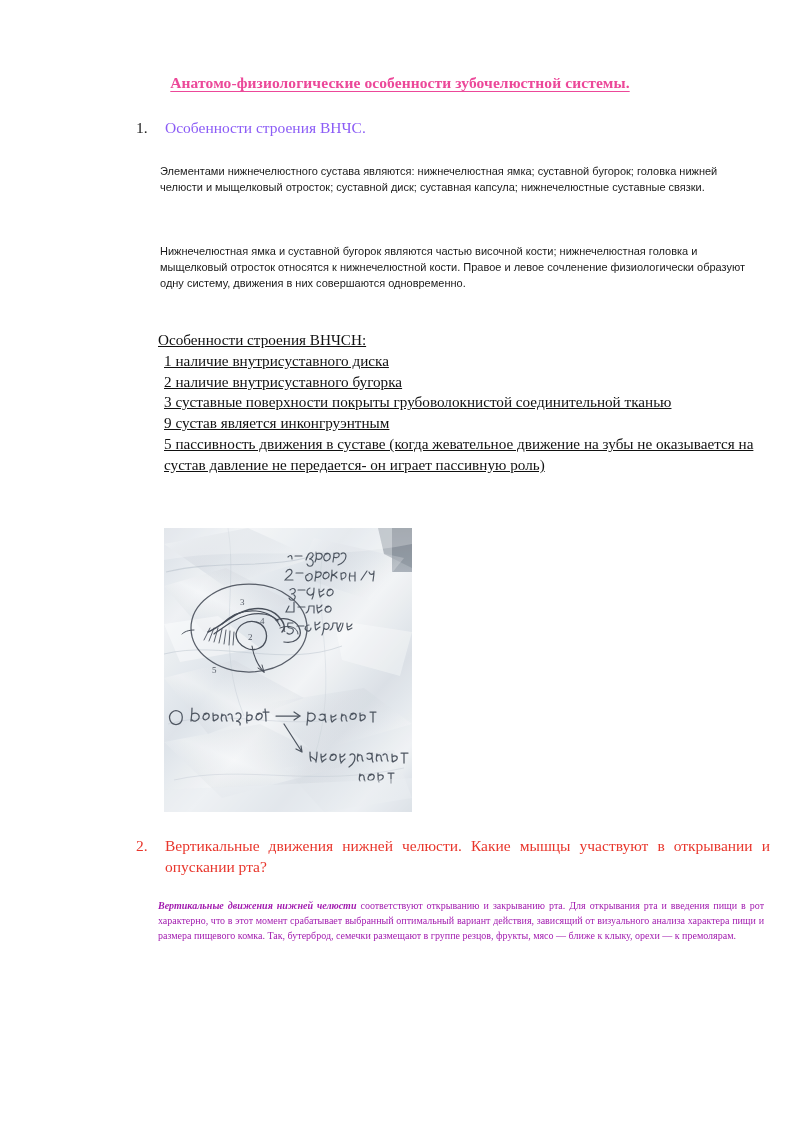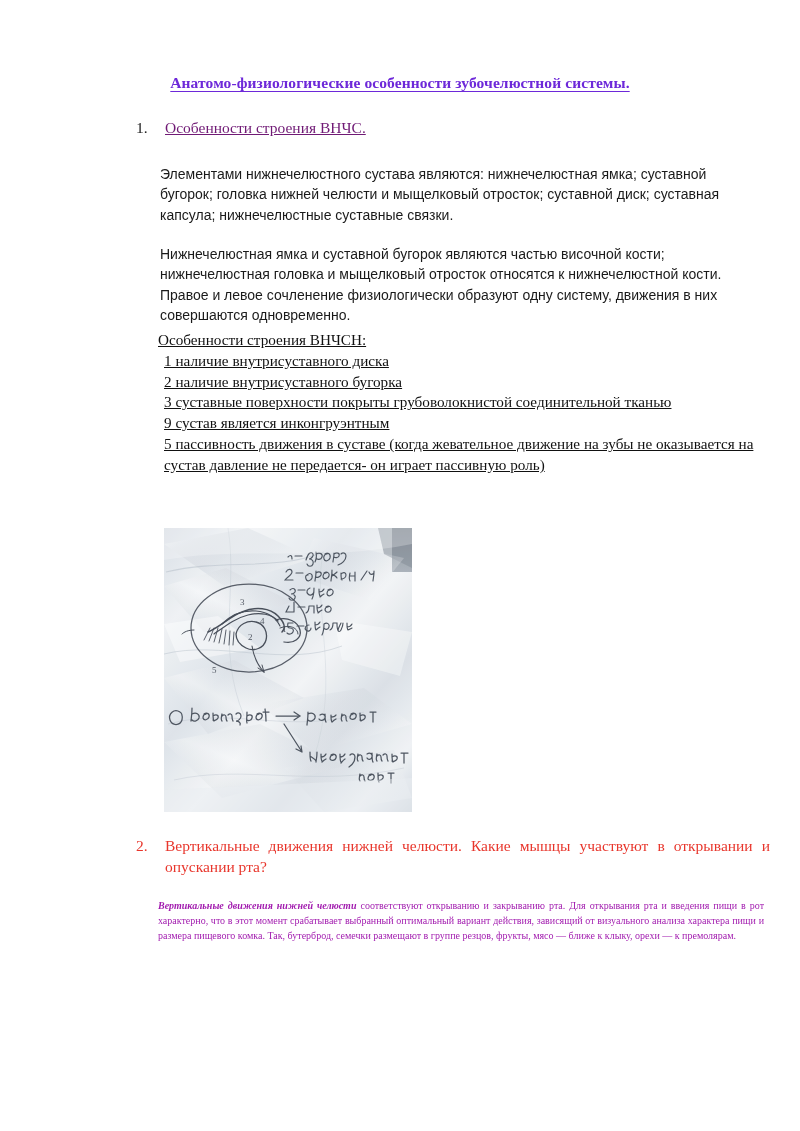--- a/index.html
+++ b/index.html
@@ -28,21 +28,21 @@
   .doc-title {
     position: absolute;
     left: 0;
     right: 0;
     top: 74px;
     text-align: center;
     font-family: "Liberation Serif", serif;
     font-weight: bold;
     font-size: 15.5px;
     letter-spacing: 0.1px;
-    color: #6d28d9;
+    color: #ec4899;
   }
   .doc-title span.u {
     text-decoration: underline;
     text-underline-offset: 3px;
   }
 
   
   .num-item {
     position: absolute;
     left: 136px;
@@ -61,33 +61,33 @@
   .num-item .itext {
     display: block;
     margin-left: 29px;
     font-family: "Liberation Serif", serif;
     font-size: 15.5px;
     line-height: 1.28;
   }
 
   #item1 { top: 118px; }
   #item1 .marker { color: #1a1a1a; }
-  #item1 .itext  { color: #701a75; text-decoration: underline; }
+  #item1 .itext  { color: #8b5cf6; }
 
   #item2 { top: 836px; width: 634px; }
   #item2 .marker { color: #e8362c; }
   #item2 .itext  { color: #e8362c; text-align: justify; line-height: 1.33; }
 
   
   .para-sans {
     position: absolute;
     left: 160px;
     width: 600px;
     font-family: "Liberation Sans", sans-serif;
-    font-size: 14px;
+    font-size: 11px;
     line-height: 1.45;
     color: #1a1a1a;
     text-align: left;
   }
   #p-sans-1 { top: 164px; }
   #p-sans-2 { top: 244px; }
 
   
   .serif-block {
     position: absolute;

